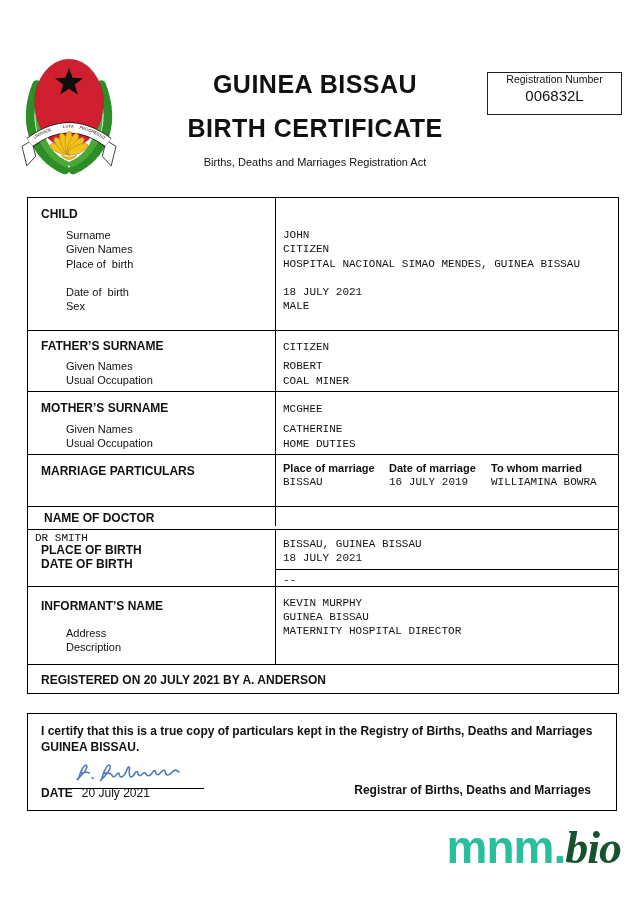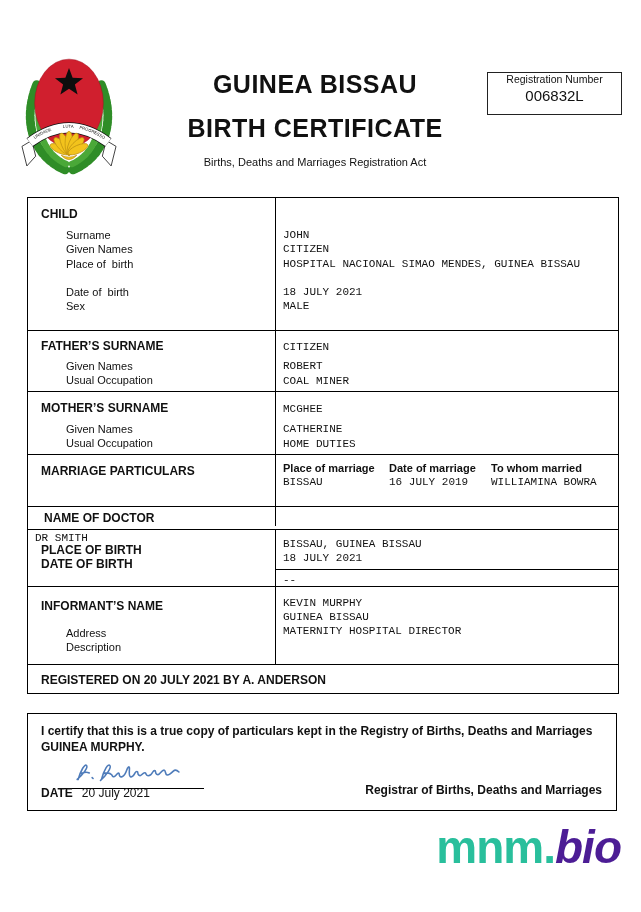--- a/index.html
+++ b/index.html
@@ -66,29 +66,29 @@
   .mono2{font-family:"Liberation Mono","DejaVu Sans Mono",monospace;font-size:11px;line-height:14.2px;white-space:pre;}
 
   .r-registered{height:29px;display:block;padding:8px 0 0 13px;box-sizing:border-box;}
 
   
   .certbox{position:absolute;left:27px;top:713px;width:590px;height:98px;border:1px solid #000;
            box-sizing:border-box;padding:10px 13px 0 13px;}
   .cline{font-size:12px;font-weight:bold;line-height:15.5px;}
   .sigwrap{margin-left:18px;margin-top:3px;}
   .sig-underline{width:145px;height:1px;background:#000;margin-top:-2px;}
-  .cert-bottom{position:absolute;left:13px;right:14px;bottom:9px;display:flex;justify-content:space-between;}
+  .cert-bottom{position:absolute;left:13px;right:25px;bottom:9px;display:flex;justify-content:space-between;}
   .datelbl{font-size:12px;font-weight:bold;}
   .dateval{font-size:12px;margin-left:9px;}
   .registrar{font-size:12px;font-weight:bold;}
 
   
   .logo{position:absolute;right:20px;top:820px;font-size:46px;font-weight:bold;letter-spacing:-1px;}
   .logo .p1{color:#29bf9c;}
-  .logo .p2{color:#4c1d95;font-style:italic;}
+  .logo .p2{color:#14532d;font-style:italic;font-family:Liberation Serif, serif;}
 </style>
 </head>
 <body>
 
 <div class="page">
 
   <svg class="emblem" width="98" height="126" viewBox="0 0 100 128" xmlns="http://www.w3.org/2000/svg">
     <path d="M46,120 C13,106 2,70 17,33" fill="none" stroke="#2f8d27" stroke-width="9" stroke-dasharray="3.4 2.1" stroke-linecap="round"></path>
     <path d="M47,114 C22,103 13,72 23,40" fill="none" stroke="#4aa838" stroke-width="6.5" stroke-dasharray="3 2" stroke-linecap="round"></path>
     <path d="M54,120 C87,106 98,70 83,33" fill="none" stroke="#2f8d27" stroke-width="9" stroke-dasharray="3.4 2.1" stroke-linecap="round"></path>
@@ -250,21 +250,21 @@
     </div>
 
     <div class="row r-registered">
       <div class="sec">REGISTERED ON 20 JULY 2021 BY A. ANDERSON</div>
     </div>
 
   </div>
 
   <div class="certbox">
     <div class="cline">I certify that this is a true copy of particulars kept in the Registry of Births, Deaths and Marriages</div>
-    <div class="cline">GUINEA MURPHY.</div>
+    <div class="cline">GUINEA BISSAU.</div>
     <div class="sigwrap">
       <svg width="140" height="28" viewBox="0 0 125 30" xmlns="http://www.w3.org/2000/svg">
         <path d="M8,23 C11,13 15,6 17,8 C19,10 13,18 7,23 M10,17 C14,15 18,15 20,16 M23,21 L24,22
                  M33,23 C36,12 40,6 42,8 C44,10 38,19 32,24 M35,17 C39,15 42,16 44,18 C45,20 46,21 48,19
                  C50,17 51,15 52,17 C52,19 53,21 55,20 C57,19 59,16 60,13 C61,10 63,8 63,11 C63,15 62,19 64,20
                  C66,21 68,18 69,16 C70,14 72,14 72,16 C72,18 74,20 76,18 C78,16 79,15 80,16 C81,17 81,19 83,19
                  C85,19 87,17 88,15 C89,13 91,13 91,15 C91,17 93,19 95,17 C97,15 98,13 100,13 C102,13 101,17 103,18
                  C105,19 108,16 110,14 C112,12 114,13 116,15" fill="none" stroke="#4f7cba" stroke-width="1.7" stroke-linecap="round" stroke-linejoin="round"></path>
       </svg>
       <div class="sig-underline"></div>

